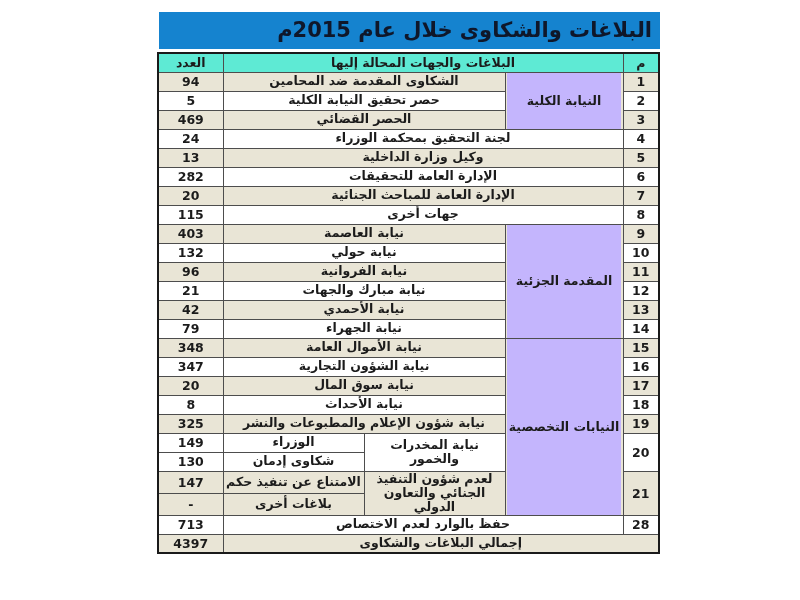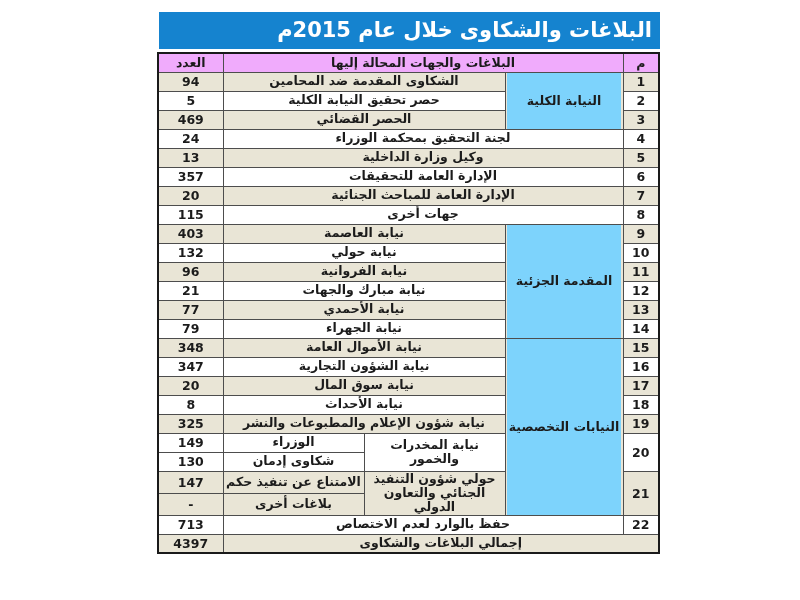--- a/index.html
+++ b/index.html
@@ -1,35 +1,35 @@
 <!DOCTYPE html>
 <html lang="ar"><head>
 <meta charset="utf-8">
 <style>
   * { margin:0; padding:0; box-sizing:border-box; }
   html,body { width:800px; height:600px; overflow:hidden; background:#ffffff;
               font-family:"DejaVu Sans", sans-serif; }
   .panel { position:absolute; left:159px; top:12px; width:501px; direction:rtl; }
   .title-bar { background:#1583cf; height:37px; line-height:37px;
                padding:0 8px; margin-bottom:3px; }
-  .title-bar span { color:#ffffff; font-weight:700; font-size:21px; letter-spacing:-0.5px; }
+  .title-bar span { color:#0f172a; font-weight:700; font-size:21px; letter-spacing:-0.5px; }
   table.t { width:100%; border-collapse:collapse; table-layout:fixed;
             border:2px solid #1a1a1a; }
   table.t td { border:1px solid #4d4d4d; height:19px; text-align:center;
                vertical-align:middle; font-size:12.5px; color:#1b1b1b;
                font-weight:700; padding:0 2px; overflow:hidden; }
   .c-no  { width:36px; }
   .c-grp { width:118px; }
   .c-name{ width:141px; }
   .c-sub { width:141px; }
   .c-cnt { width:65px; }
   tr.beige { background:#e9e5d6; }
   tr.white { background:#ffffff; }
-  td.hdr { background:#f0abfc; font-weight:700; }
-  td.grp { background-color:#7dd3fc; background-clip:content-box; padding:3px;
+  td.hdr { background:#5eead4; font-weight:700; }
+  td.grp { background-color:#c4b5fd; background-clip:content-box; padding:3px;
            font-weight:700; line-height:1.25; }
   td.num { font-weight:400; font-size:12.5px; }
   td.no  { font-weight:400; font-size:12.5px; }
   td.lbl { font-weight:700; line-height:1.15; }
 </style>
 </head>
 <body>
 
 <div class="panel">
   <div class="title-bar">
@@ -75,21 +75,21 @@
       <td class="num">24</td>
     </tr>
     <tr class="beige">
       <td class="no">5</td>
       <td class="lbl" colspan="3">وكيل وزارة الداخلية</td>
       <td class="num">13</td>
     </tr>
     <tr class="white">
       <td class="no">6</td>
       <td class="lbl" colspan="3">الإدارة العامة للتحقيقات</td>
-      <td class="num">357</td>
+      <td class="num">282</td>
     </tr>
     <tr class="beige">
       <td class="no">7</td>
       <td class="lbl" colspan="3">الإدارة العامة للمباحث الجنائية</td>
       <td class="num">20</td>
     </tr>
     <tr class="white">
       <td class="no">8</td>
       <td class="lbl" colspan="3">جهات أخرى</td>
       <td class="num">115</td>
@@ -112,21 +112,21 @@
       <td class="num">96</td>
     </tr>
     <tr class="white">
       <td class="no">12</td>
       <td class="lbl" colspan="2">نيابة مبارك والجهات</td>
       <td class="num">21</td>
     </tr>
     <tr class="beige">
       <td class="no">13</td>
       <td class="lbl" colspan="2">نيابة الأحمدي</td>
-      <td class="num">77</td>
+      <td class="num">42</td>
     </tr>
     <tr class="white">
       <td class="no">14</td>
       <td class="lbl" colspan="2">نيابة الجهراء</td>
       <td class="num">79</td>
     </tr>
 
     <tr class="beige">
       <td class="no">15</td>
       <td class="grp" rowspan="9">النيابات التخصصية</td>
@@ -160,31 +160,31 @@
       <td class="lbl">الوزراء</td>
       <td class="num">149</td>
     </tr>
     <tr class="white">
       <td class="lbl">شكاوى إدمان</td>
       <td class="num">130</td>
     </tr>
 
     <tr class="beige">
       <td class="no" rowspan="2">21</td>
-      <td class="lbl" rowspan="2">حولي شؤون التنفيذ الجنائي والتعاون الدولي</td>
+      <td class="lbl" rowspan="2">لعدم شؤون التنفيذ الجنائي والتعاون الدولي</td>
       <td class="lbl">الامتناع عن تنفيذ حكم</td>
       <td class="num">147</td>
     </tr>
     <tr class="beige">
       <td class="lbl">بلاغات أخرى</td>
       <td class="num">-</td>
     </tr>
 
     <tr class="white">
-      <td class="no">22</td>
+      <td class="no">28</td>
       <td class="lbl" colspan="3">حفظ بالوارد لعدم الاختصاص</td>
       <td class="num">713</td>
     </tr>
 
     <tr class="beige">
       <td class="lbl" colspan="4">إجمالي البلاغات والشكاوى</td>
       <td class="num">4397</td>
     </tr>
   </tbody>
     </table>

